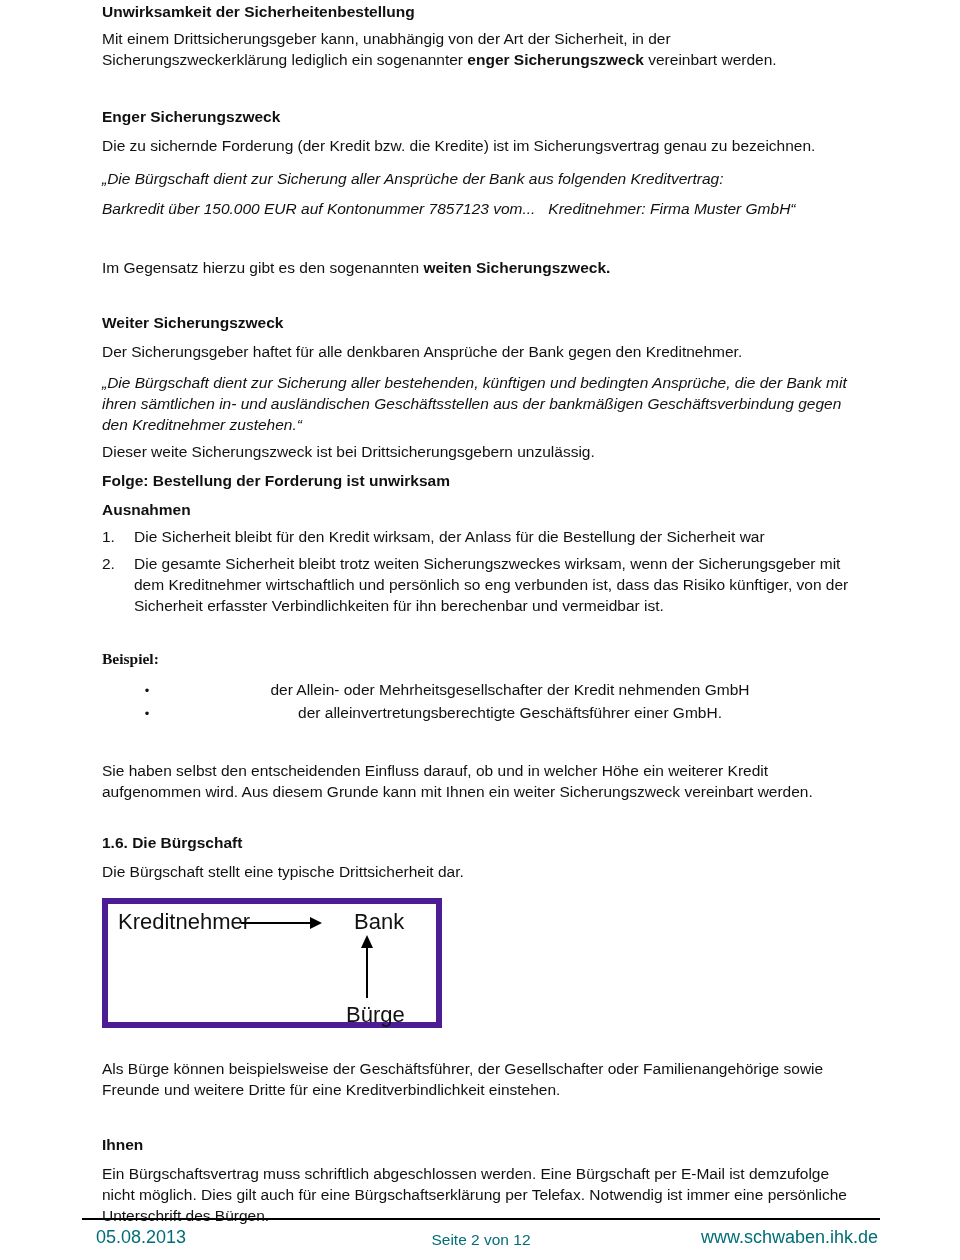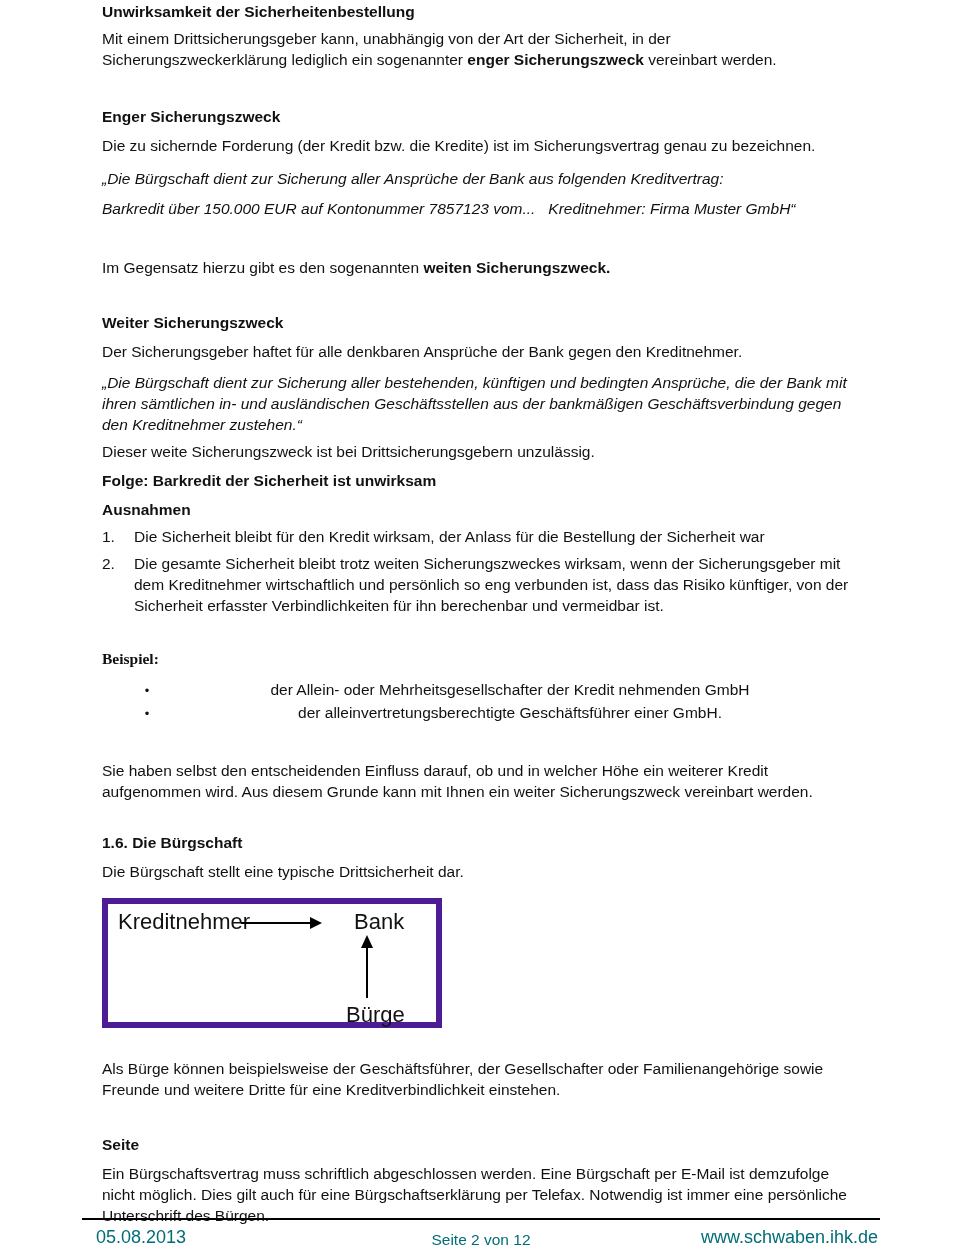--- a/index.html
+++ b/index.html
@@ -81,21 +81,21 @@
   <div class="italic mt12">
     <div class="quote-line1">„Die Bürgschaft dient zur Sicherung aller Ansprüche der Bank aus folgenden Kreditvertrag:</div>
     <div>Barkredit über 150.000 EUR auf Kontonummer 7857123 vom...&nbsp;&nbsp; Kreditnehmer: Firma Muster GmbH“</div>
   </div>
   <p class="mt38"><span>Im Gegensatz hierzu gibt es den sogenannten </span><strong>weiten Sicherungszweck.</strong></p>
 
   <p class="h mt34">Weiter Sicherungszweck</p>
   <p class="mt8">Der Sicherungsgeber haftet für alle denkbaren Ansprüche der Bank gegen den Kreditnehmer.</p>
   <p class="italic mt10">„Die Bürgschaft dient zur Sicherung aller bestehenden, künftigen und bedingten Ansprüche, die der Bank mit ihren sämtlichen in- und ausländischen Geschäftsstellen aus der bankmäßigen Geschäftsverbindung gegen den Kreditnehmer zustehen.“</p>
   <p class="mt6">Dieser weite Sicherungszweck ist bei Drittsicherungsgebern unzulässig.</p>
-  <p class="h mt8">Folge: Barkredit der Sicherheit ist unwirksam</p>
+  <p class="h mt8">Folge: Bestellung der Forderung ist unwirksam</p>
   <p class="h mt8">Ausnahmen</p>
 
   <div class="num-item mt8">
     <span class="num">1.</span>
     <div class="txt">Die Sicherheit bleibt für den Kredit wirksam, der Anlass für die Bestellung der Sicherheit war</div>
   </div>
   <div class="num-item">
     <span class="num">2.</span>
     <div class="txt">Die gesamte Sicherheit bleibt trotz weiten Sicherungszweckes wirksam, wenn der Sicherungsgeber mit dem Kreditnehmer wirtschaftlich und persönlich so eng verbunden ist, dass das Risiko künftiger, von der Sicherheit erfasster Verbindlichkeiten  für ihn berechenbar und vermeidbar ist.</div>
   </div>
@@ -125,21 +125,21 @@
     <svg class="d-arrows" width="336" height="126" viewBox="0 0 336 126" aria-hidden="true">
       <line x1="133" y1="19" x2="202" y2="19" stroke="#000" stroke-width="2"></line>
       <polygon points="202,13 214,19 202,25" fill="#000"></polygon>
       <line x1="259" y1="94" x2="259" y2="42" stroke="#000" stroke-width="2"></line>
       <polygon points="253,44 259,31 265,44" fill="#000"></polygon>
     </svg>
   </div>
 
   <p class="mt30">Als Bürge können beispielsweise der Geschäftsführer, der Gesellschafter oder Familienangehörige sowie Freunde und weitere Dritte für eine Kreditverbindlichkeit einstehen.</p>
 
-  <p class="h mt34">Seite</p>
+  <p class="h mt34">Ihnen</p>
   <p class="mt8">Ein Bürgschaftsvertrag muss schriftlich abgeschlossen werden. Eine Bürgschaft per E-Mail ist demzufolge nicht möglich. Dies gilt auch für eine Bürgschaftserklärung per Telefax. Notwendig ist immer eine persönliche Unterschrift des Bürgen.</p>
 
   <div class="footer">
     <div class="footer-inner">
       <span>05.08.2013</span>
       <span>www.schwaben.ihk.de</span>
     </div>
     <div class="footer-center">Seite 2 von 12</div>
   </div>
 

